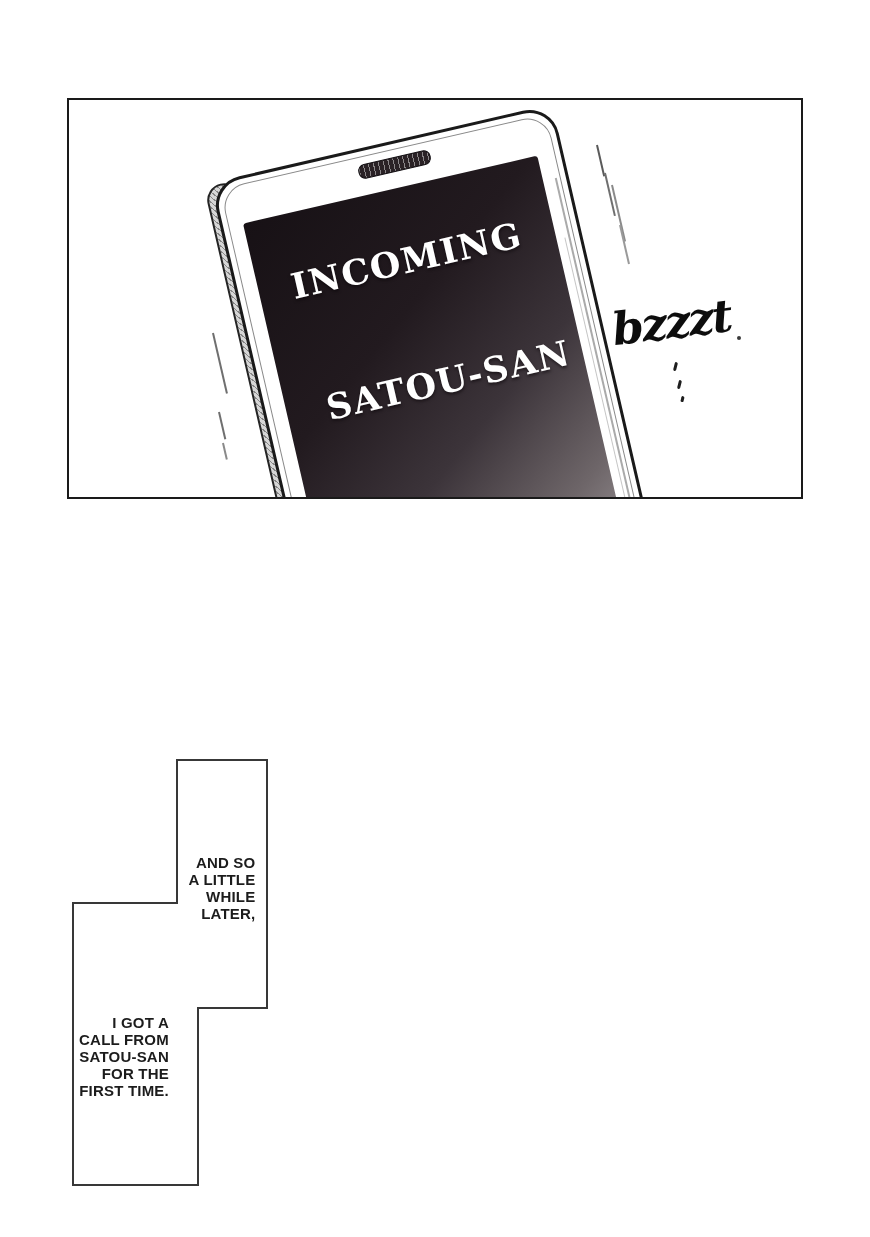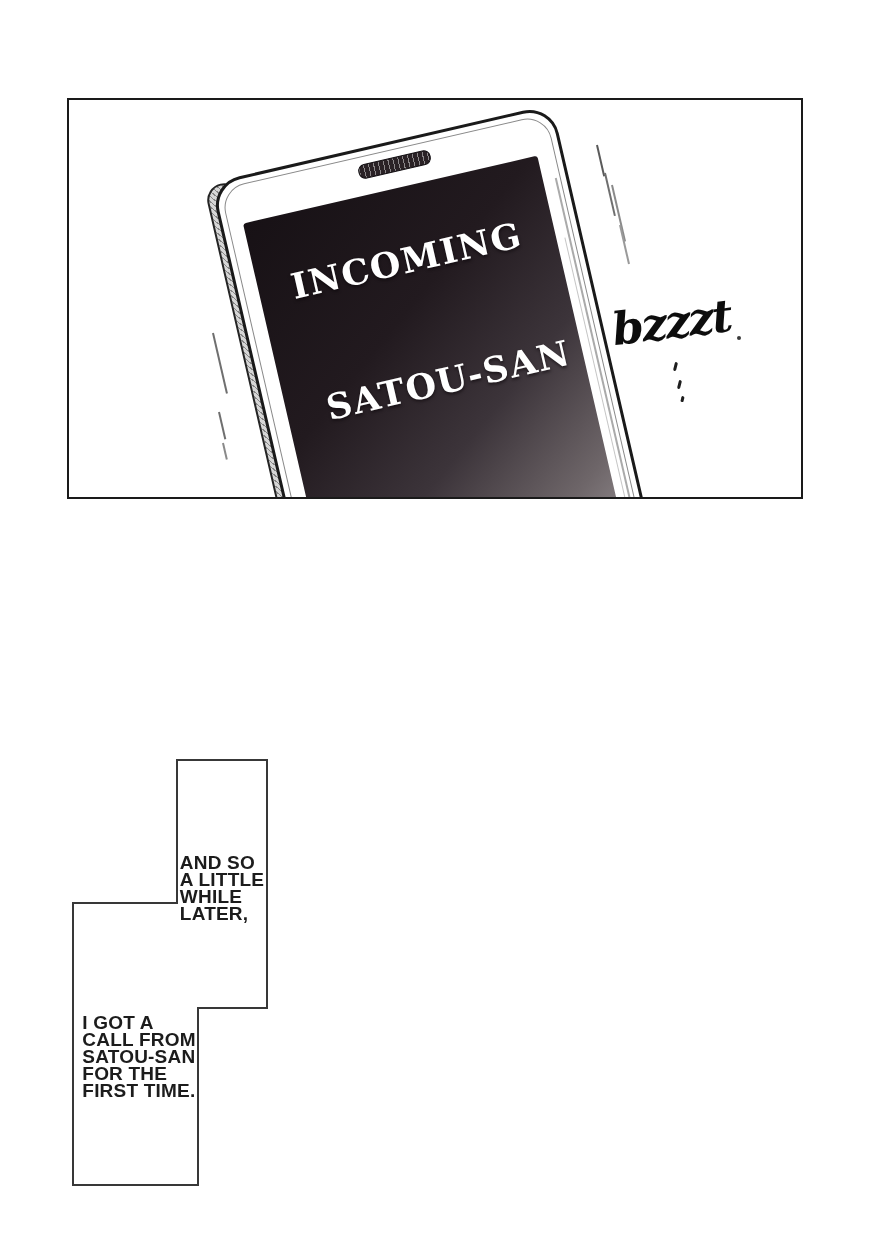--- a/index.html
+++ b/index.html
@@ -40,25 +40,25 @@
   
   .sfx{position:absolute;left:543px;top:196px;transform:rotate(-7deg);
        font-family:"DejaVu Serif",serif;font-style:italic;font-weight:bold;
        font-size:45px;color:#0d0d0d;letter-spacing:-2px;white-space:nowrap;}
   .sfx-dot{position:absolute;left:668px;top:236px;width:4px;height:4px;background:#3a3a3a;border-radius:50%;}
   .tick{position:absolute;width:2.5px;height:9px;background:#1e1e1e;transform:rotate(14deg);border-radius:2px;}
 
   
   .captions-svg{position:absolute;left:0;top:0;}
   .caption-text{position:absolute;transform:translateX(-50%);
-                font-family:"Liberation Sans",sans-serif;font-weight:bold;font-size:19px;
-                line-height:17px;letter-spacing:.2px;color:#1c1c1c;text-align:left;
+                font-family:"Liberation Sans",sans-serif;font-weight:bold;font-size:15px;
+                line-height:17px;letter-spacing:.2px;color:#1c1c1c;text-align:right;
                 white-space:pre-line;}
   .caption-1{left:222px;top:854px;}
-  .caption-2{left:139px;top:1014px;}
+  .caption-2{left:124px;top:1014px;}
 </style>
 </head>
 <body>
 
 <div class="page">
 
   <div class="panel">
 
     <div class="vib" style="left:143px;top:233px;height:62px;"></div>
     <div class="vib" style="left:149px;top:312px;height:28px;"></div>

